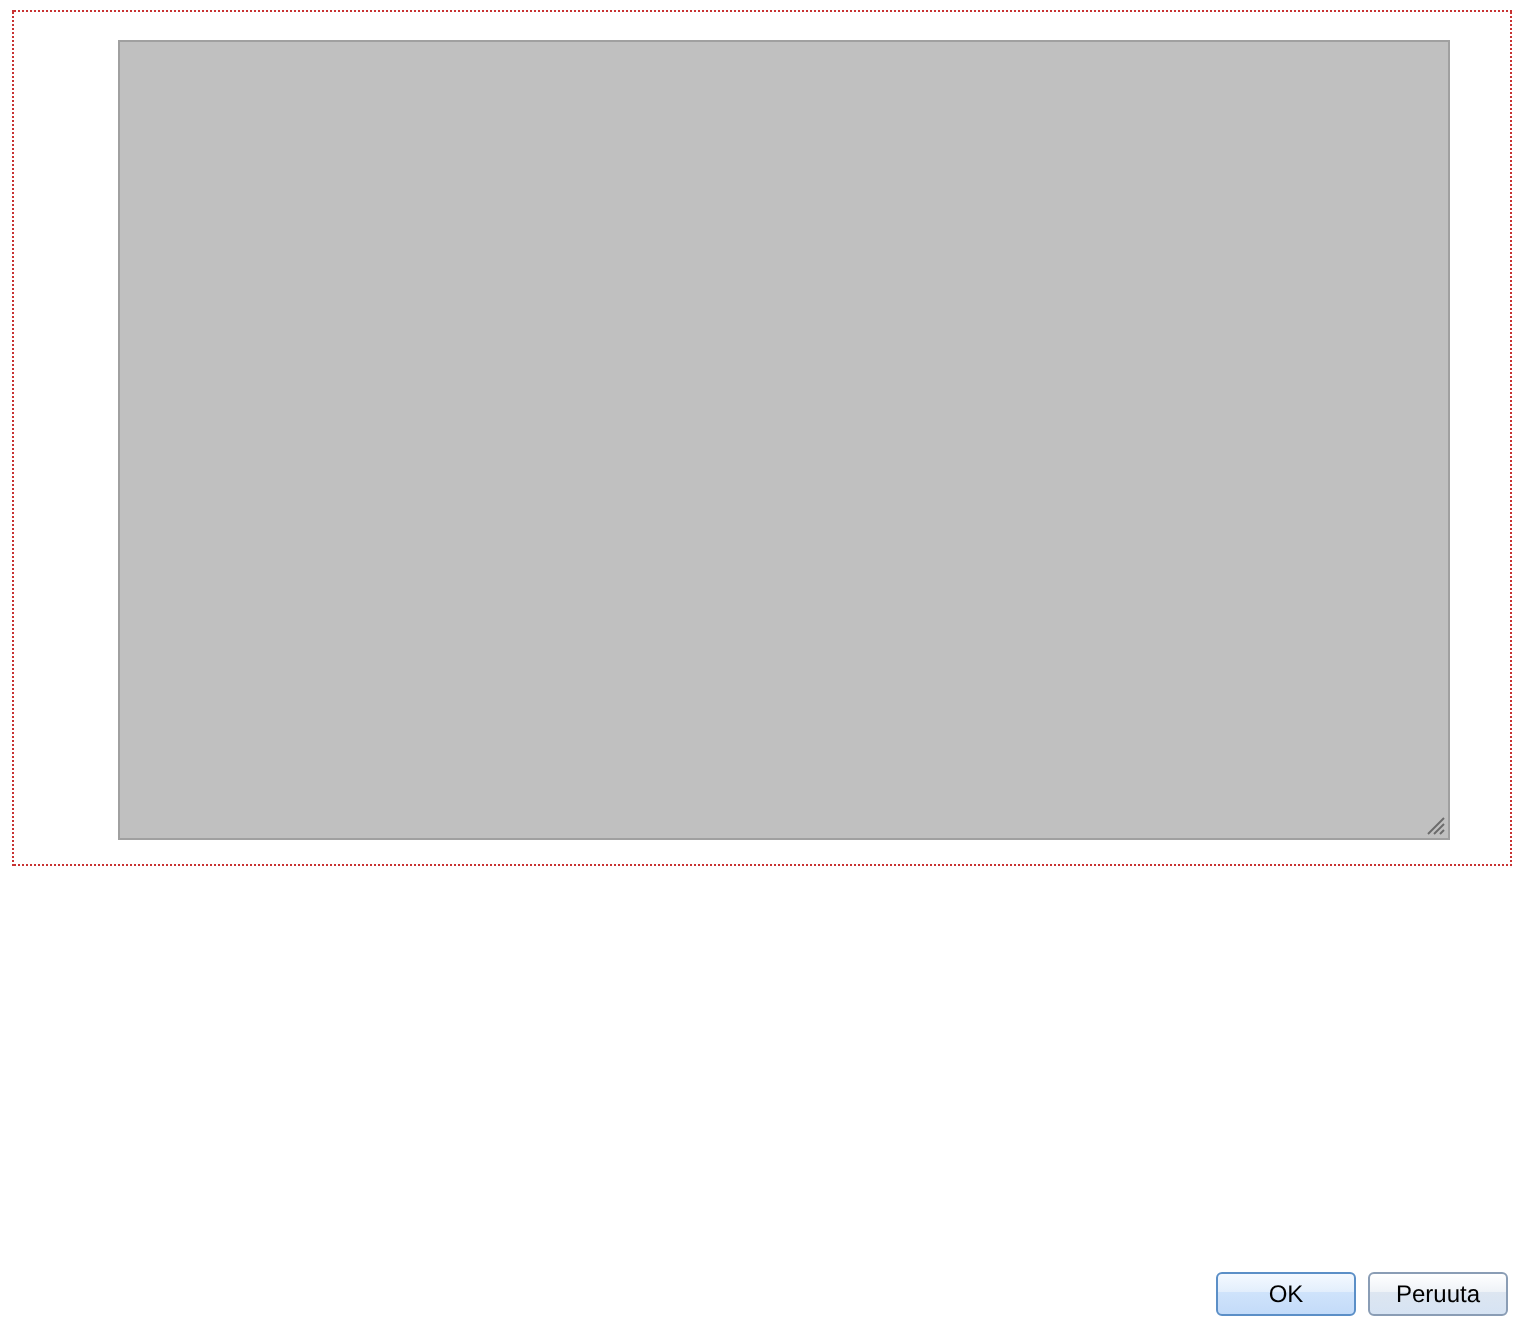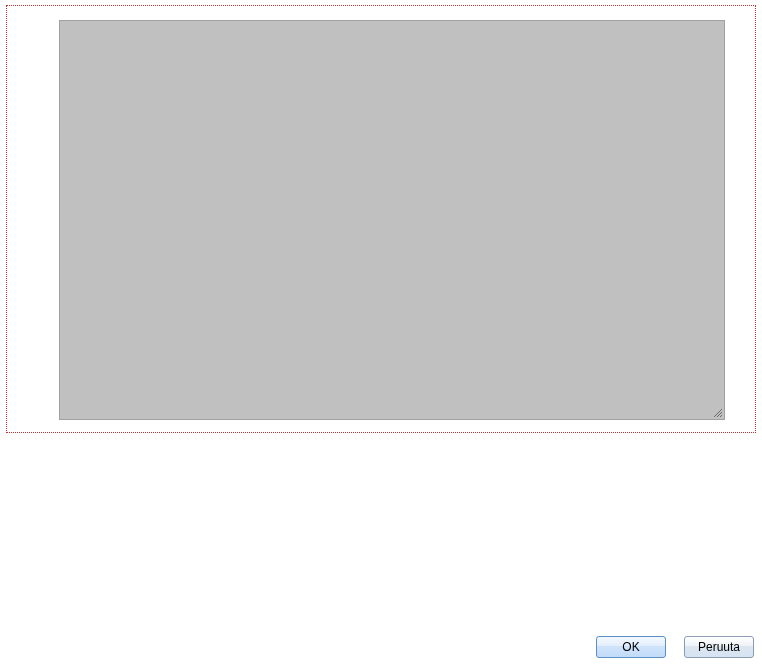--- a/index.html
+++ b/index.html
@@ -55,21 +55,21 @@
       pointer-events: none;
     }
     .resize-grip svg {
       display: block;
     }
     .button-bar {
       position: absolute;
       right: 8px;
       bottom: 8px;
       display: flex;
-      gap: 18px;
+      gap: 6px;
       margin-top: 41px;
     }
     .btn {
       min-width: 70px;
       height: 22px;
       padding: 0 12px;
       font-family: inherit;
       font-size: 12px;
       color: #000;
       border: 1px solid #8a9db5;

